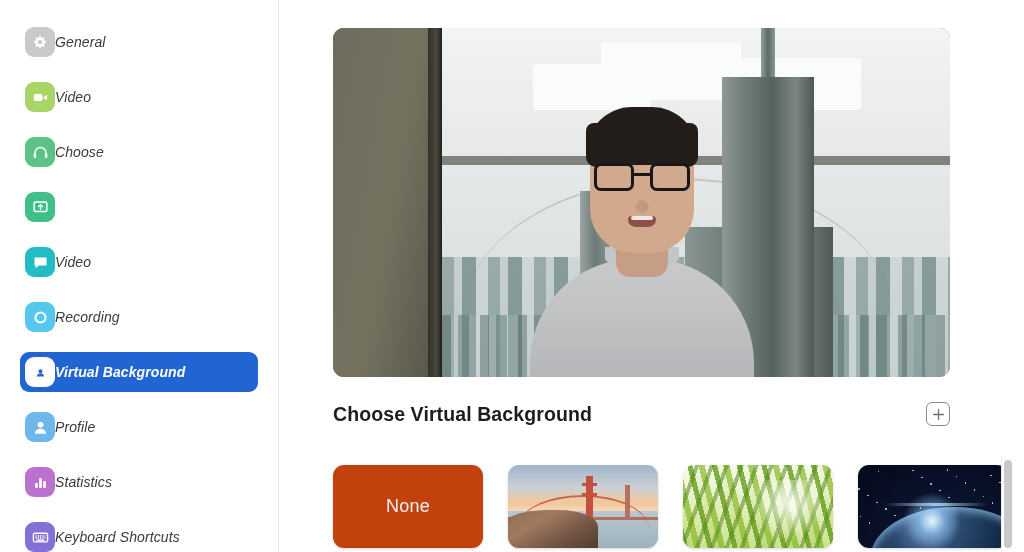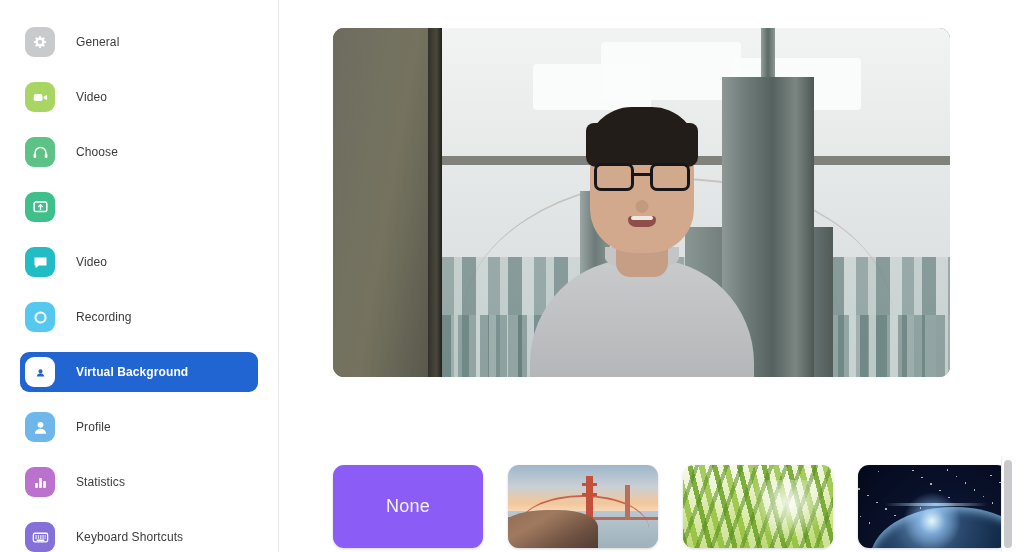--- a/index.html
+++ b/index.html
@@ -31,25 +31,26 @@
   .nav-item.selected { background: #2065d1; }
   .nav-item.selected .nav-label { color: #ffffff; font-weight: 600; }
   .nav-icon {
     width: 30px; height: 30px;
     border-radius: 9px;
     flex: 0 0 30px;
     display: flex; align-items: center; justify-content: center;
     position: relative;
   }
   .nav-label {
-    margin-left: 21px;
-    font-size: 12px;
+    margin-left: 0;
+    font-size: 14px;
     color: #3a3b3d;
     letter-spacing: 0.1px;
     white-space: nowrap;
+    font-style: italic;
   }
   .nav-icon svg { display:block; }
 
   
   .main { flex: 1 1 auto; position: relative; height: 552px; }
 
   .video-preview {
     position: absolute;
     left: 54px; top: 28px;
     width: 617px; height: 349px;
@@ -196,21 +197,21 @@
   .thumbs {
     position:absolute; left:54px; top:465px; width:640px; height:90px;
     display:flex; gap:25px;
   }
   .thumb {
     width:150px; height:83px; border-radius:11px; overflow:hidden;
     position:relative; flex:0 0 150px; cursor:pointer;
     box-shadow: 0 1px 3px rgba(0,0,0,.16);
   }
   .thumb-none {
-    background:#8b5cf6;
+    background:#c2410c;
     display:flex; align-items:center; justify-content:center;
   }
   .thumb-none span { color:#f3f3f5; font-size:18px; letter-spacing:.2px; }
 
   
   .tg-sky { position:absolute; inset:0;
     background: linear-gradient(180deg,#9fb6cc 0%,#c9cfd4 26%,#f2c79a 46%,#f6dcc2 58%,#cfd9de 72%,#b9c7ce 100%); }
   .tg-water { position:absolute; left:0; right:0; bottom:0; height:44%;
     background: linear-gradient(180deg,#b9c8d0,#a8bac4 60%,#9fb2bc); }
   .tg-tower { position:absolute; width:7px; background:#c2503a; }
@@ -401,20 +402,28 @@
         <div class="p-nose"></div>
         <div class="p-mouth"></div>
         <div class="p-glasses">
           <div class="p-lens l"></div>
           <div class="p-bridge"></div>
           <div class="p-lens r"></div>
         </div>
       </div>
     </div>
 
+    <div class="choose-row">
+      <div class="choose-title">Choose Virtual Background</div>
+      <div class="add-btn">
+        <svg width="13" height="13" viewBox="0 0 13 13" aria-hidden="true">
+          <path d="M6.5 1.6v9.8M1.6 6.5h9.8" stroke="#6e6e73" stroke-width="1.3" stroke-linecap="round"></path>
+        </svg>
+      </div>
+    </div>
 
     <div class="thumbs" id="thumbs">
         <div class="thumb thumb-none">
           <span>None</span>
         </div>
         <div class="thumb">
           <div class="tg-sky"></div>
           <div class="tg-water"></div>
           <div class="tg-cable"></div>
           <div class="tg-deck"></div>

